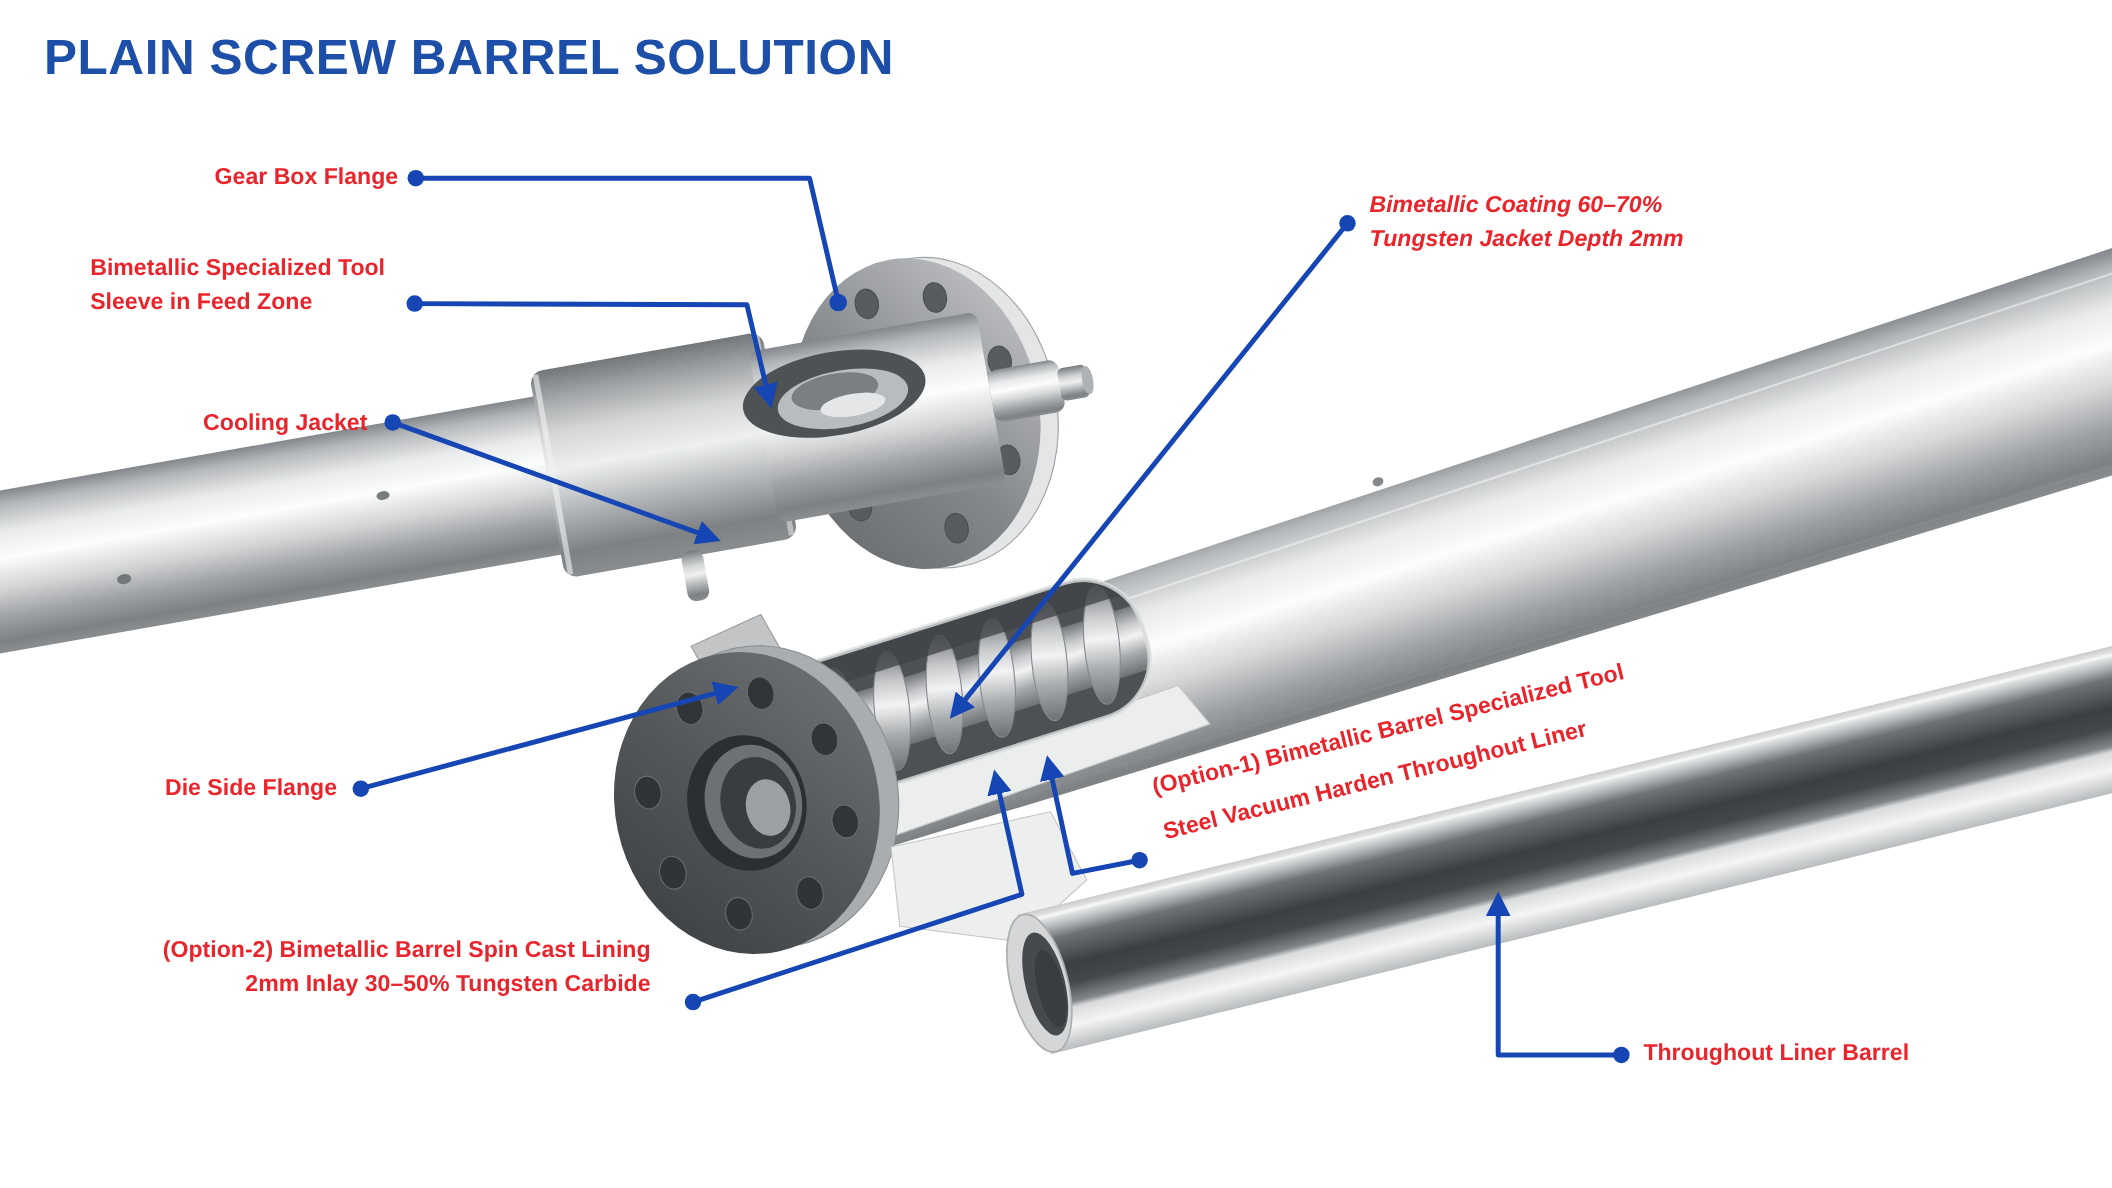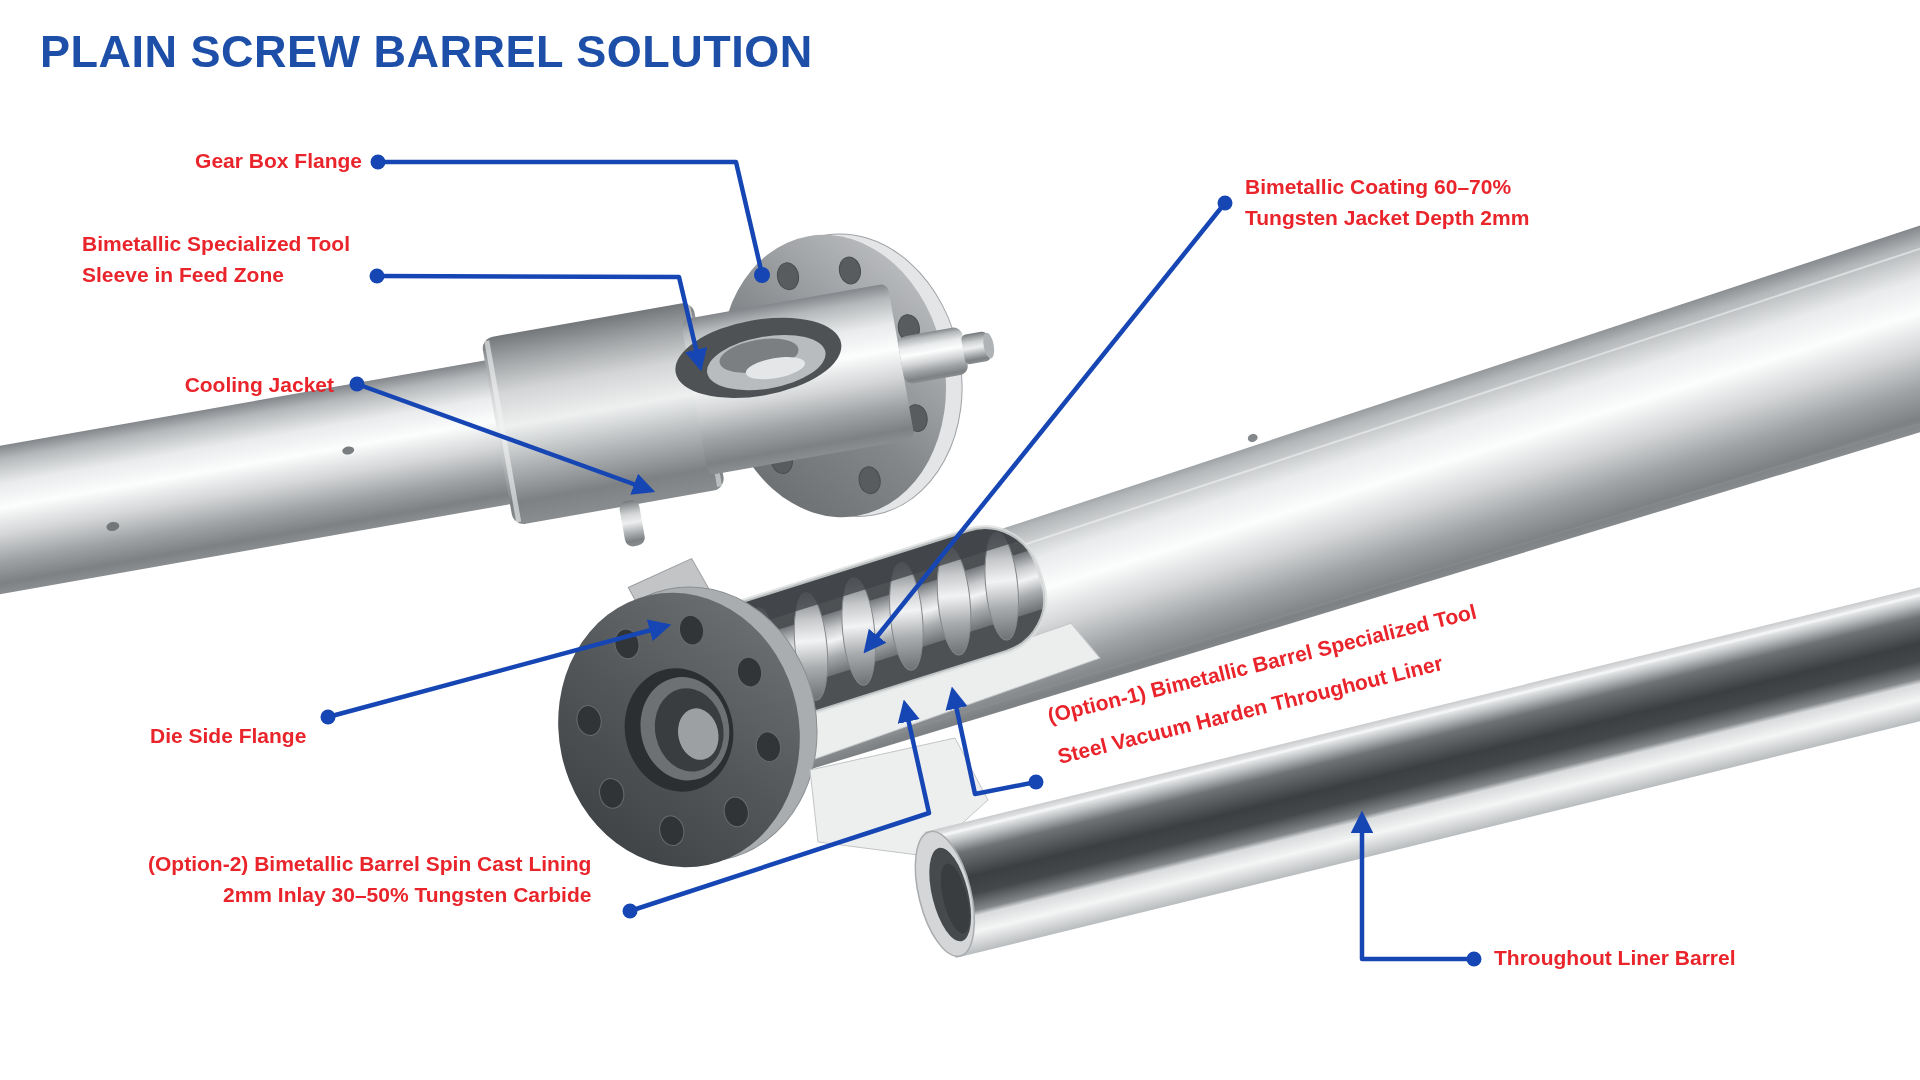--- a/index.html
+++ b/index.html
@@ -11,22 +11,22 @@
   .stage{position:relative;width:1920px;height:1080px;background:#ffffff;overflow:hidden;
          font-family:"Liberation Sans", sans-serif;}
   .scene{position:absolute;left:0;top:0;}
   .title{position:absolute;left:0;top:26px;width:1862px;text-align:left;
          font-size:45px;font-weight:700;letter-spacing:.5px;color:var(--title-blue);margin-left:40px;}
   .lbl{position:absolute;color:var(--label-red);font-size:21px;font-weight:700;line-height:31px;white-space:nowrap;}
   .lbl span{display:block;}
   .lbl-gear{right:1558px;top:145px;text-align:left;}
   .lbl-feed{left:82px;top:228px;}
   .lbl-cool{right:1586px;top:369px;}
-  .lbl-coat{left:1245px;top:171px;}
-  .lbl-die{left:150px;top:701px;margin-top:19px;}
+  .lbl-coat{left:1245px;top:171px;font-style:italic;}
+  .lbl-die{left:150px;top:701px;}
   .lbl-opt1{left:1043px;top:696px;transform:rotate(-13.8deg);transform-origin:0 0;line-height:42px;}
   .lbl-opt2{left:148px;top:848px;text-align:right;}
   .lbl-liner{left:1494px;top:942px;}
   .conn{stroke:var(--connector-blue);stroke-width:4.5;fill:none;stroke-linejoin:round;}
   .cdot{fill:var(--connector-blue);}
 </style>
 </head>
 <body>
 
 <div class="stage">

